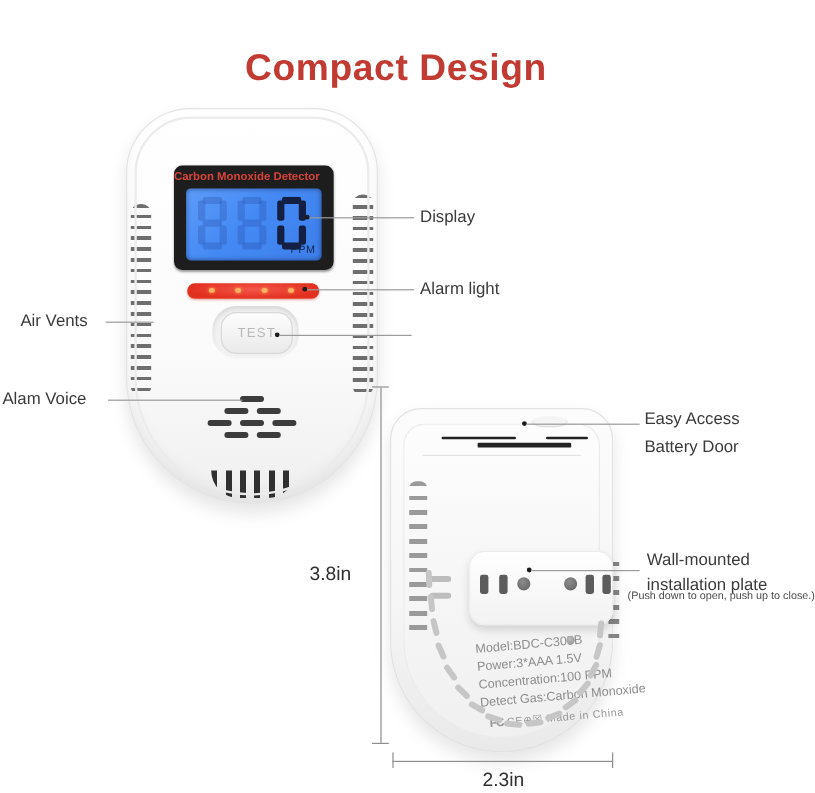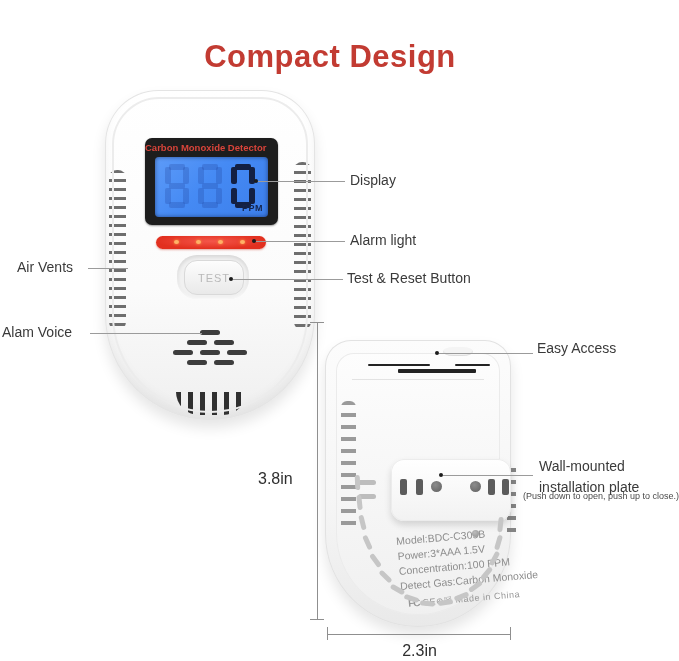--- a/index.html
+++ b/index.html
@@ -24,21 +24,21 @@
   .front-body::after{content:"";position:absolute;left:7px;right:7px;top:7px;bottom:7px;
     border:2px solid #ececec;border-radius:48px 48px 99px 99px;}
   .vent-strip{width:17px;background:repeating-linear-gradient(180deg,#6e6e6e 0 3px,transparent 3px 9px);
     border-radius:8px;}
   .panel{left:145px;top:138px;width:133px;height:87px;background:#1d1d1d;border-radius:7px;
     box-shadow:0 1px 2px rgba(0,0,0,0.4);}
   .panel-title{width:100%;top:4px;font-size:9.5px;font-weight:bold;color:#d8443a;}
   .lcd{left:10px;top:19px;width:113px;height:60px;border-radius:4px;
     background:linear-gradient(135deg,#5d9bf8 0%,#458af4 45%,#3c7eea 100%);
     box-shadow:inset 0 0 4px rgba(0,0,30,0.5);}
-  .lcd-unit{right:5px;bottom:4px;font-size:9px;font-weight:bold;color:#15244a;letter-spacing:0.5px;}
+  .lcd-unit{right:5px;bottom:4px;font-size:9px;font-weight:normal;color:#15244a;letter-spacing:0.5px;}
   .alarm-bar{left:156px;top:236px;width:110px;height:13px;border-radius:7px;
     background:radial-gradient(ellipse at 50% 40%,#f4564a 0%,#e2301f 70%);
     box-shadow:0 1px 2px rgba(200,40,20,0.4);}
   .alarm-led{width:5px;height:4px;border-radius:50%;background:#ffb267;box-shadow:0 0 3px #ff9d3d;}
   .test-recess{left:177px;top:255px;width:72px;height:44px;border-radius:20px;
     background:#f1f1f1;box-shadow:inset 0 2px 4px rgba(0,0,0,0.12), inset 0 -1px 2px rgba(255,255,255,0.9);}
   .test-btn{left:7px;top:5px;width:58px;height:33px;border-radius:13px;border:1px solid #d9d9d9;
     background:linear-gradient(180deg,#fdfdfd,#e9e9e9);
     display:flex;align-items:center;justify-content:center;
     font-size:11px;letter-spacing:1px;color:#b9b9b9;}
@@ -218,26 +218,26 @@
   <div class="abs cline" style="left:90px;top:333px;width:112px;"></div>
 
   <div class="abs cdot" style="left:435px;top:351px;"></div>
   <div class="abs cline" style="left:439px;top:353px;width:94px;"></div>
 
   <div class="abs cdot" style="left:439px;top:473px;"></div>
   <div class="abs cline" style="left:443px;top:475px;width:90px;"></div>
 
   <div class="abs lbl" style="left:350px;top:172px;">Display</div>
   <div class="abs lbl" style="left:350px;top:232px;">Alarm light</div>
-  <div class="abs lbl" style="left:347px;top:270px;">Test &amp; Reset Button</div>
   <div class="abs lbl" style="left:17px;top:259px;">Air Vents</div>
   <div class="abs lbl" style="left:2px;top:324px;">Alam Voice</div>
 
   <div class="abs lbl" style="left:537px;top:336px;line-height:24px;">
     <div>Easy Access</div>
+    <div>Battery Door</div>
   </div>
 
   <div class="abs lbl" style="left:539px;top:456px;line-height:21px;">
     <div>Wall-mounted</div>
     <div>installation plate</div>
   </div>
   <div class="abs lbl-small" style="left:523px;top:491px;">(Push down to open, push up to close.)</div>
 
   <div class="abs dline" style="left:317px;top:323px;width:1px;height:296px;"></div>
   <div class="abs dline" style="left:310px;top:322px;width:14px;height:1px;"></div>

